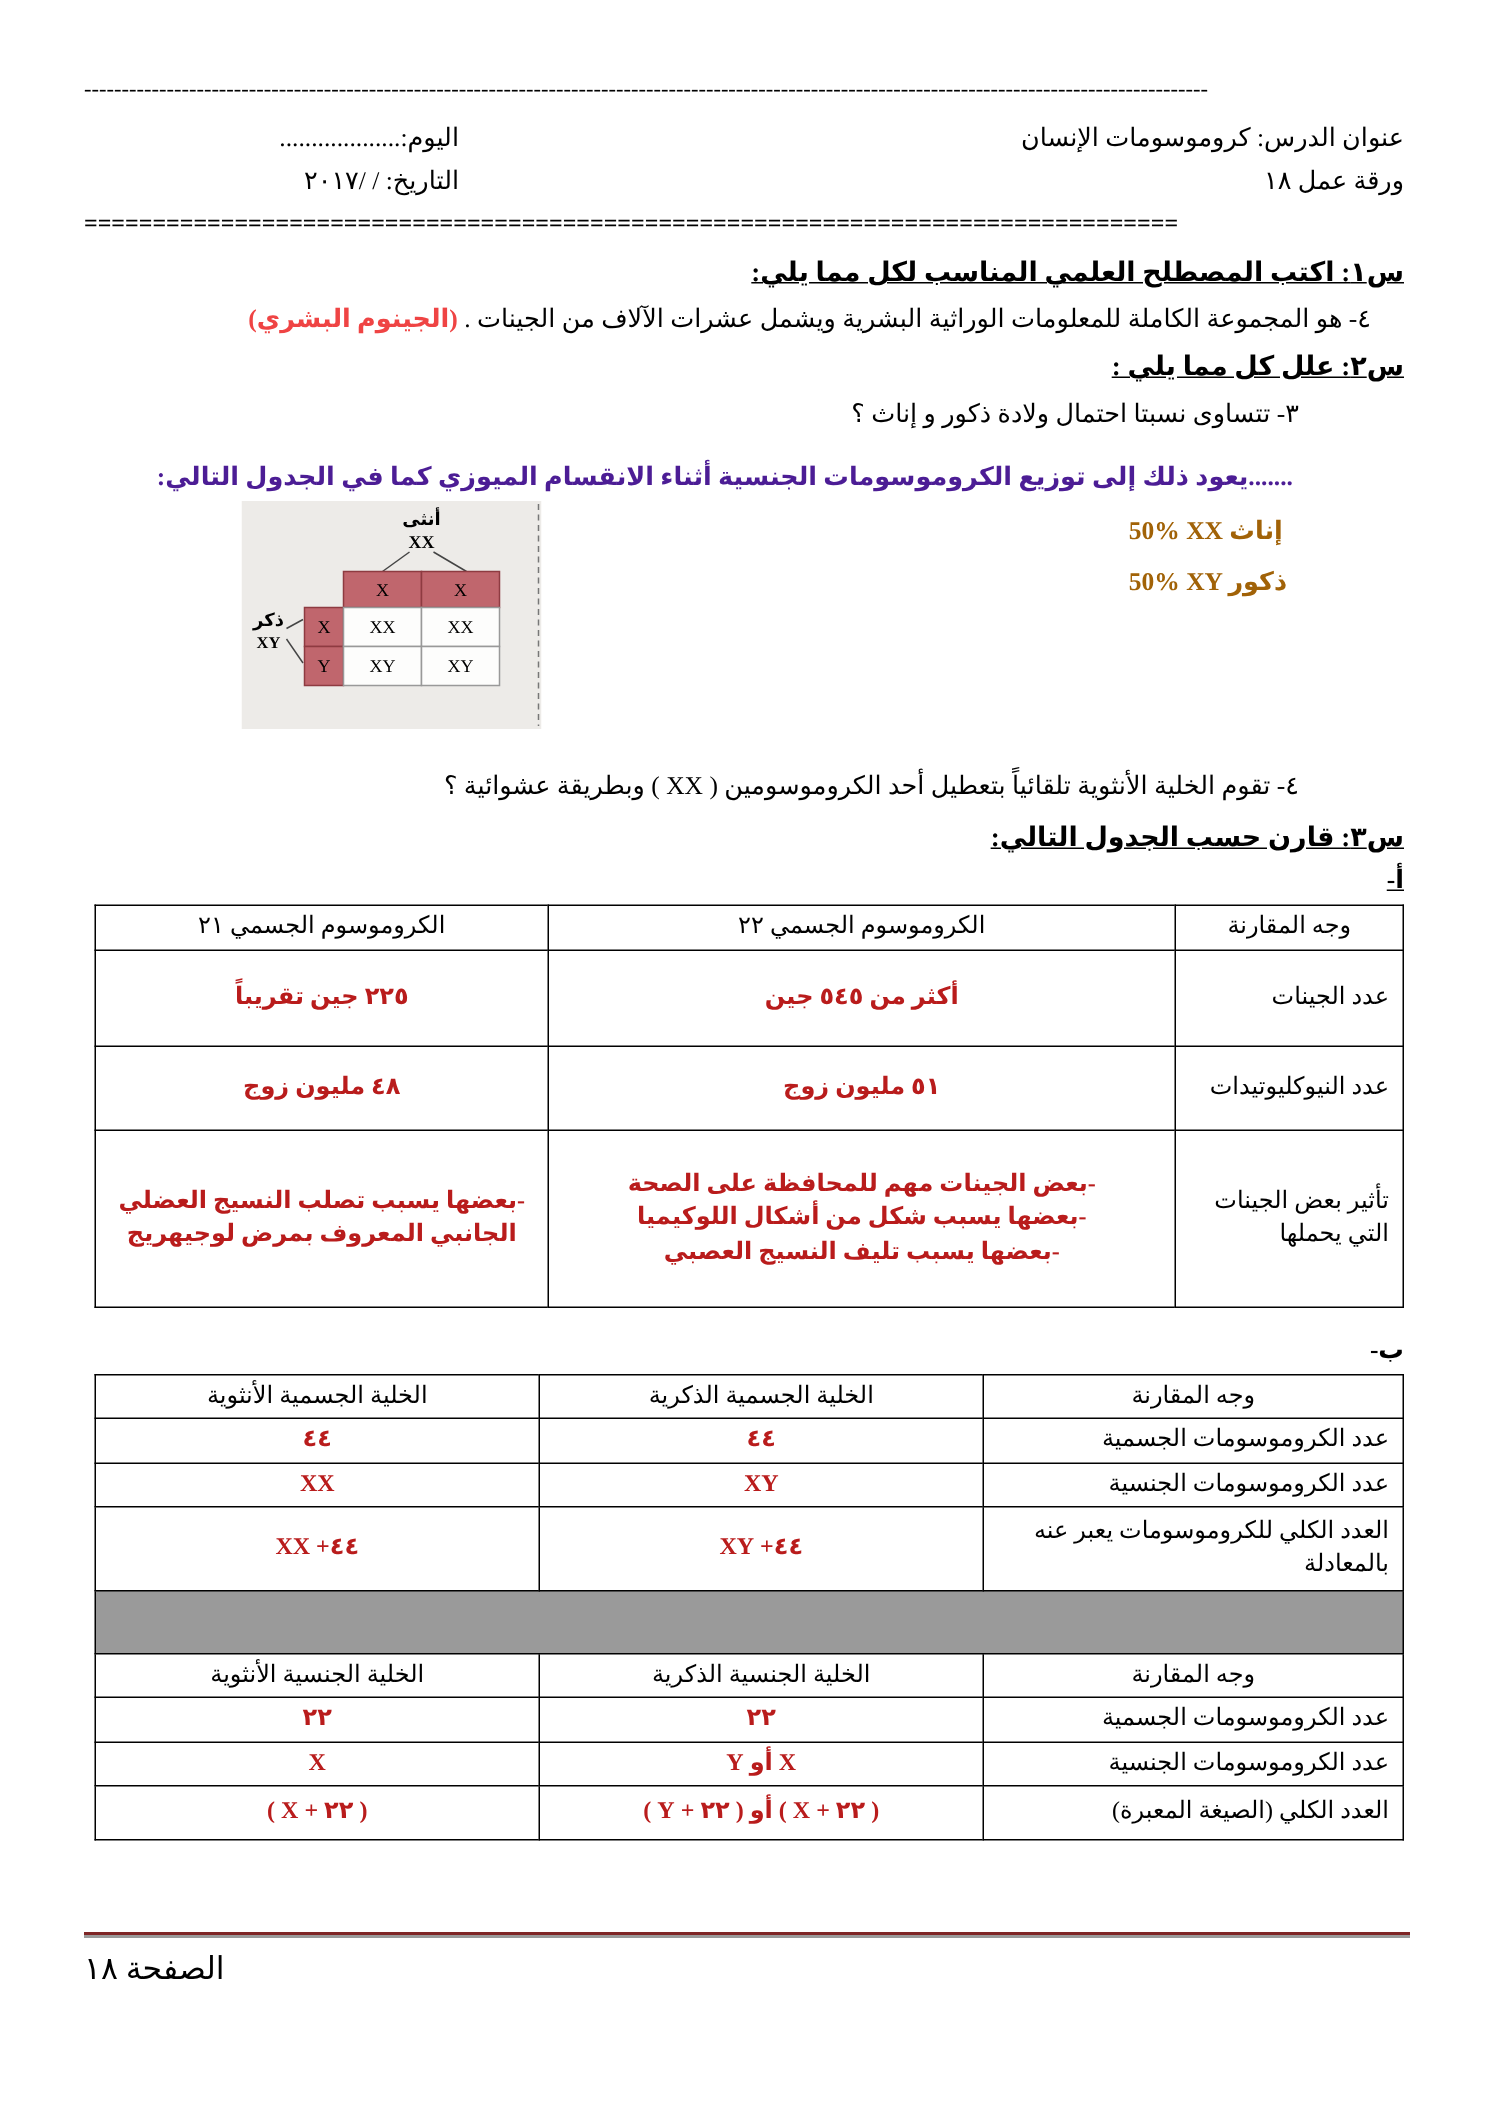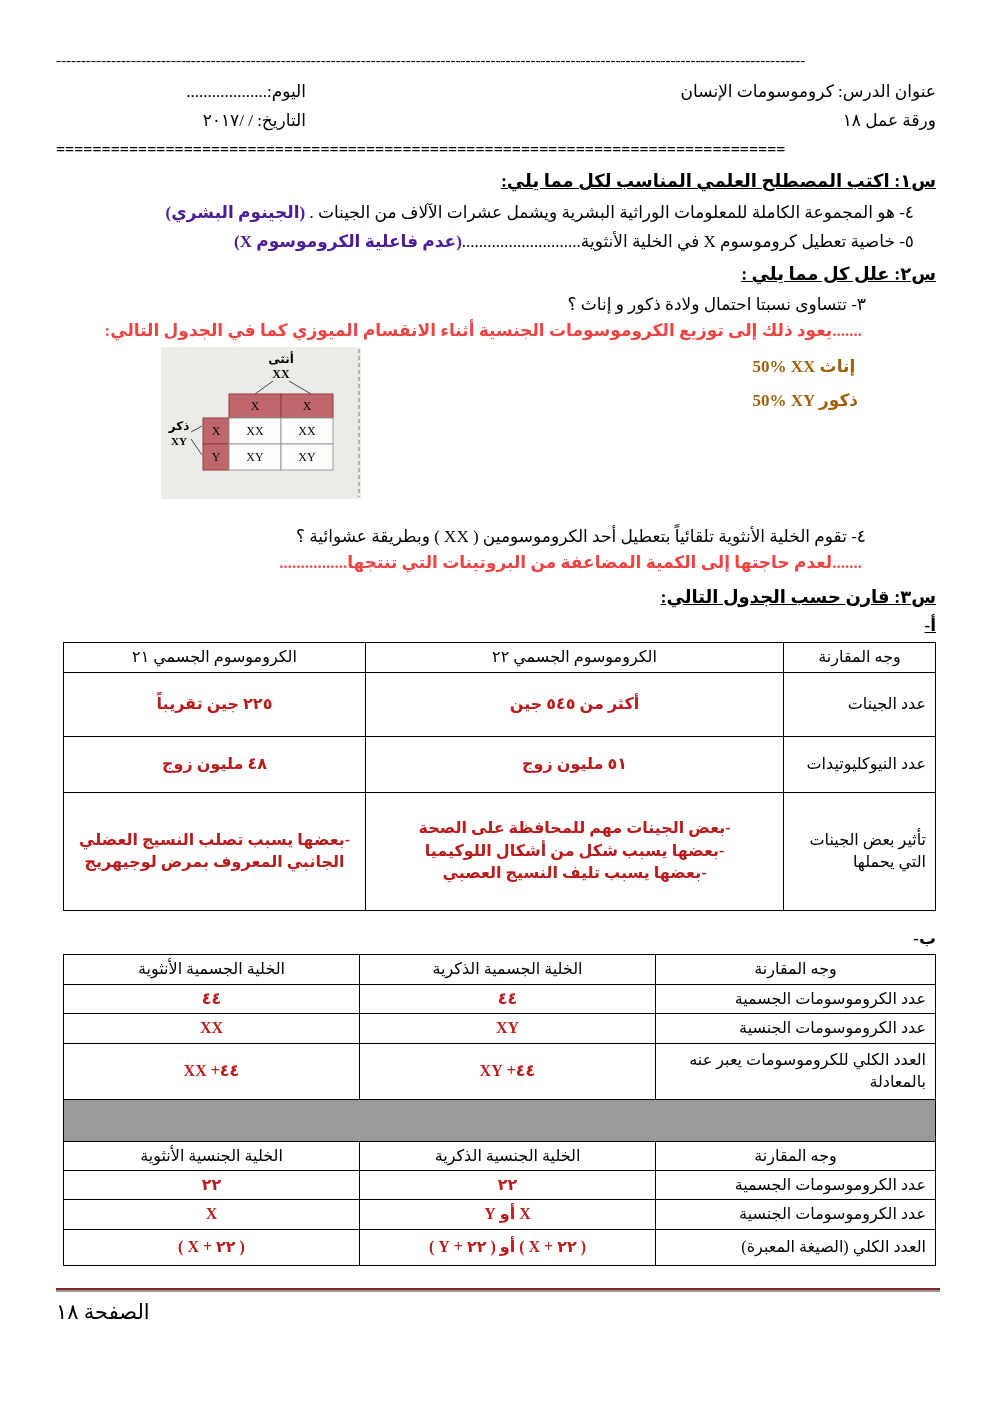--- a/index.html
+++ b/index.html
@@ -11,23 +11,23 @@
   }
   .page { padding:50px 56px 0 56px; direction:rtl; }
   .char-line { white-space:nowrap; overflow:hidden; direction:ltr; text-align:left; font-size:15px; }
   .equals { font-size:16px; font-weight:bold; margin-top:4px; }
   .hdr { display:flex; justify-content:space-between; margin-top:6px; }
   .hdr-right div { line-height:29px; }
   .hdr-left { width:250px; }
   .hdr-left div { line-height:29px; }
   .qhead { font-size:18px; font-weight:bold; text-decoration:underline; margin-top:8px; }
   .item { margin-top:6px; margin-right:22px; }
-  .ans { color:#4c1d95; font-weight:bold; }
+  .ans { color:#ef4444; font-weight:bold; }
   .indent { margin-right:70px; }
-  .ansline { color:#ef4444; font-weight:bold; margin-right:74px; margin-top:2px; }
+  .ansline { color:#4c1d95; font-weight:bold; margin-right:74px; margin-top:19px; }
   .diagram-row { position:relative; height:172px; margin-top:4px; }
   .stats { position:absolute; top:8px; right:78px; color:#a16207; font-weight:bold; }
   .stats .stat-line { direction:ltr; margin-bottom:10px; }
   .punnett { position:absolute; top:0; left:105px; }
   .q3head { margin-top:10px; }
   .part-label { font-weight:bold; margin-top:4px; }
   .part-label.ul { text-decoration:underline; }
   .part-b { margin-top:16px; }
   table { border-collapse:collapse; width:872px; margin-top:4px; table-layout:fixed; }
   td { border:1px solid #000; padding:3px 9px; vertical-align:middle; font-size:16px; }
@@ -68,23 +68,20 @@
 
   <div class="char-line equals">================================================================================</div>
 
   <div class="qhead">س١: اكتب المصطلح العلمي المناسب لكل مما يلي:</div>
 
   <div class="item">
     <span>٤- هو المجموعة الكاملة للمعلومات الوراثية البشرية ويشمل عشرات الآلاف من الجينات .</span>
     <span class="ans">(الجينوم البشري)</span>
   </div>
 
-  <div class="item">
-    <span>٥- خاصية تعطيل كروموسوم X في الخلية الأنثوية............................</span><span class="ans">(عدم فاعلية الكروموسوم X)</span>
-  </div>
 
   <div class="qhead">س٢: علل كل مما يلي :</div>
 
   <div class="item indent">٣- تتساوى نسبتا احتمال ولادة ذكور و إناث ؟</div>
   <div class="ansline">.......يعود ذلك إلى توزيع الكروموسومات الجنسية أثناء الانقسام الميوزي كما في الجدول التالي:</div>
 
   <div class="diagram-row">
     <div class="stats">
       <div class="stat-line">50%  XX إناث</div>
       <div class="stat-line">50% XY ذكور</div>
@@ -119,21 +116,20 @@
       <rect x="68" y="97" width="52" height="26" fill="#fdfdfc" stroke="#999"></rect>
       <rect x="120" y="97" width="52" height="26" fill="#fdfdfc" stroke="#999"></rect>
       <text x="94" y="88" font-size="12" text-anchor="middle">XX</text>
       <text x="146" y="88" font-size="12" text-anchor="middle">XX</text>
       <text x="94" y="114" font-size="12" text-anchor="middle">XY</text>
       <text x="146" y="114" font-size="12" text-anchor="middle">XY</text>
     </svg>
   </div>
 
   <div class="item indent">٤- تقوم الخلية الأنثوية تلقائياً بتعطيل أحد الكروموسومين ( XX ) وبطريقة عشوائية ؟</div>
-  <div class="ansline">.......لعدم حاجتها إلى الكمية المضاعفة من البروتينات التي تنتجها................</div>
 
   <div class="qhead q3head">س٣: قارن حسب الجدول التالي:</div>
   <div class="part-label ul">أ-</div>
 
   <table>
     <colgroup>
         <col style="width:152px">
         <col style="width:418px">
         <col style="width:302px">
       </colgroup>

